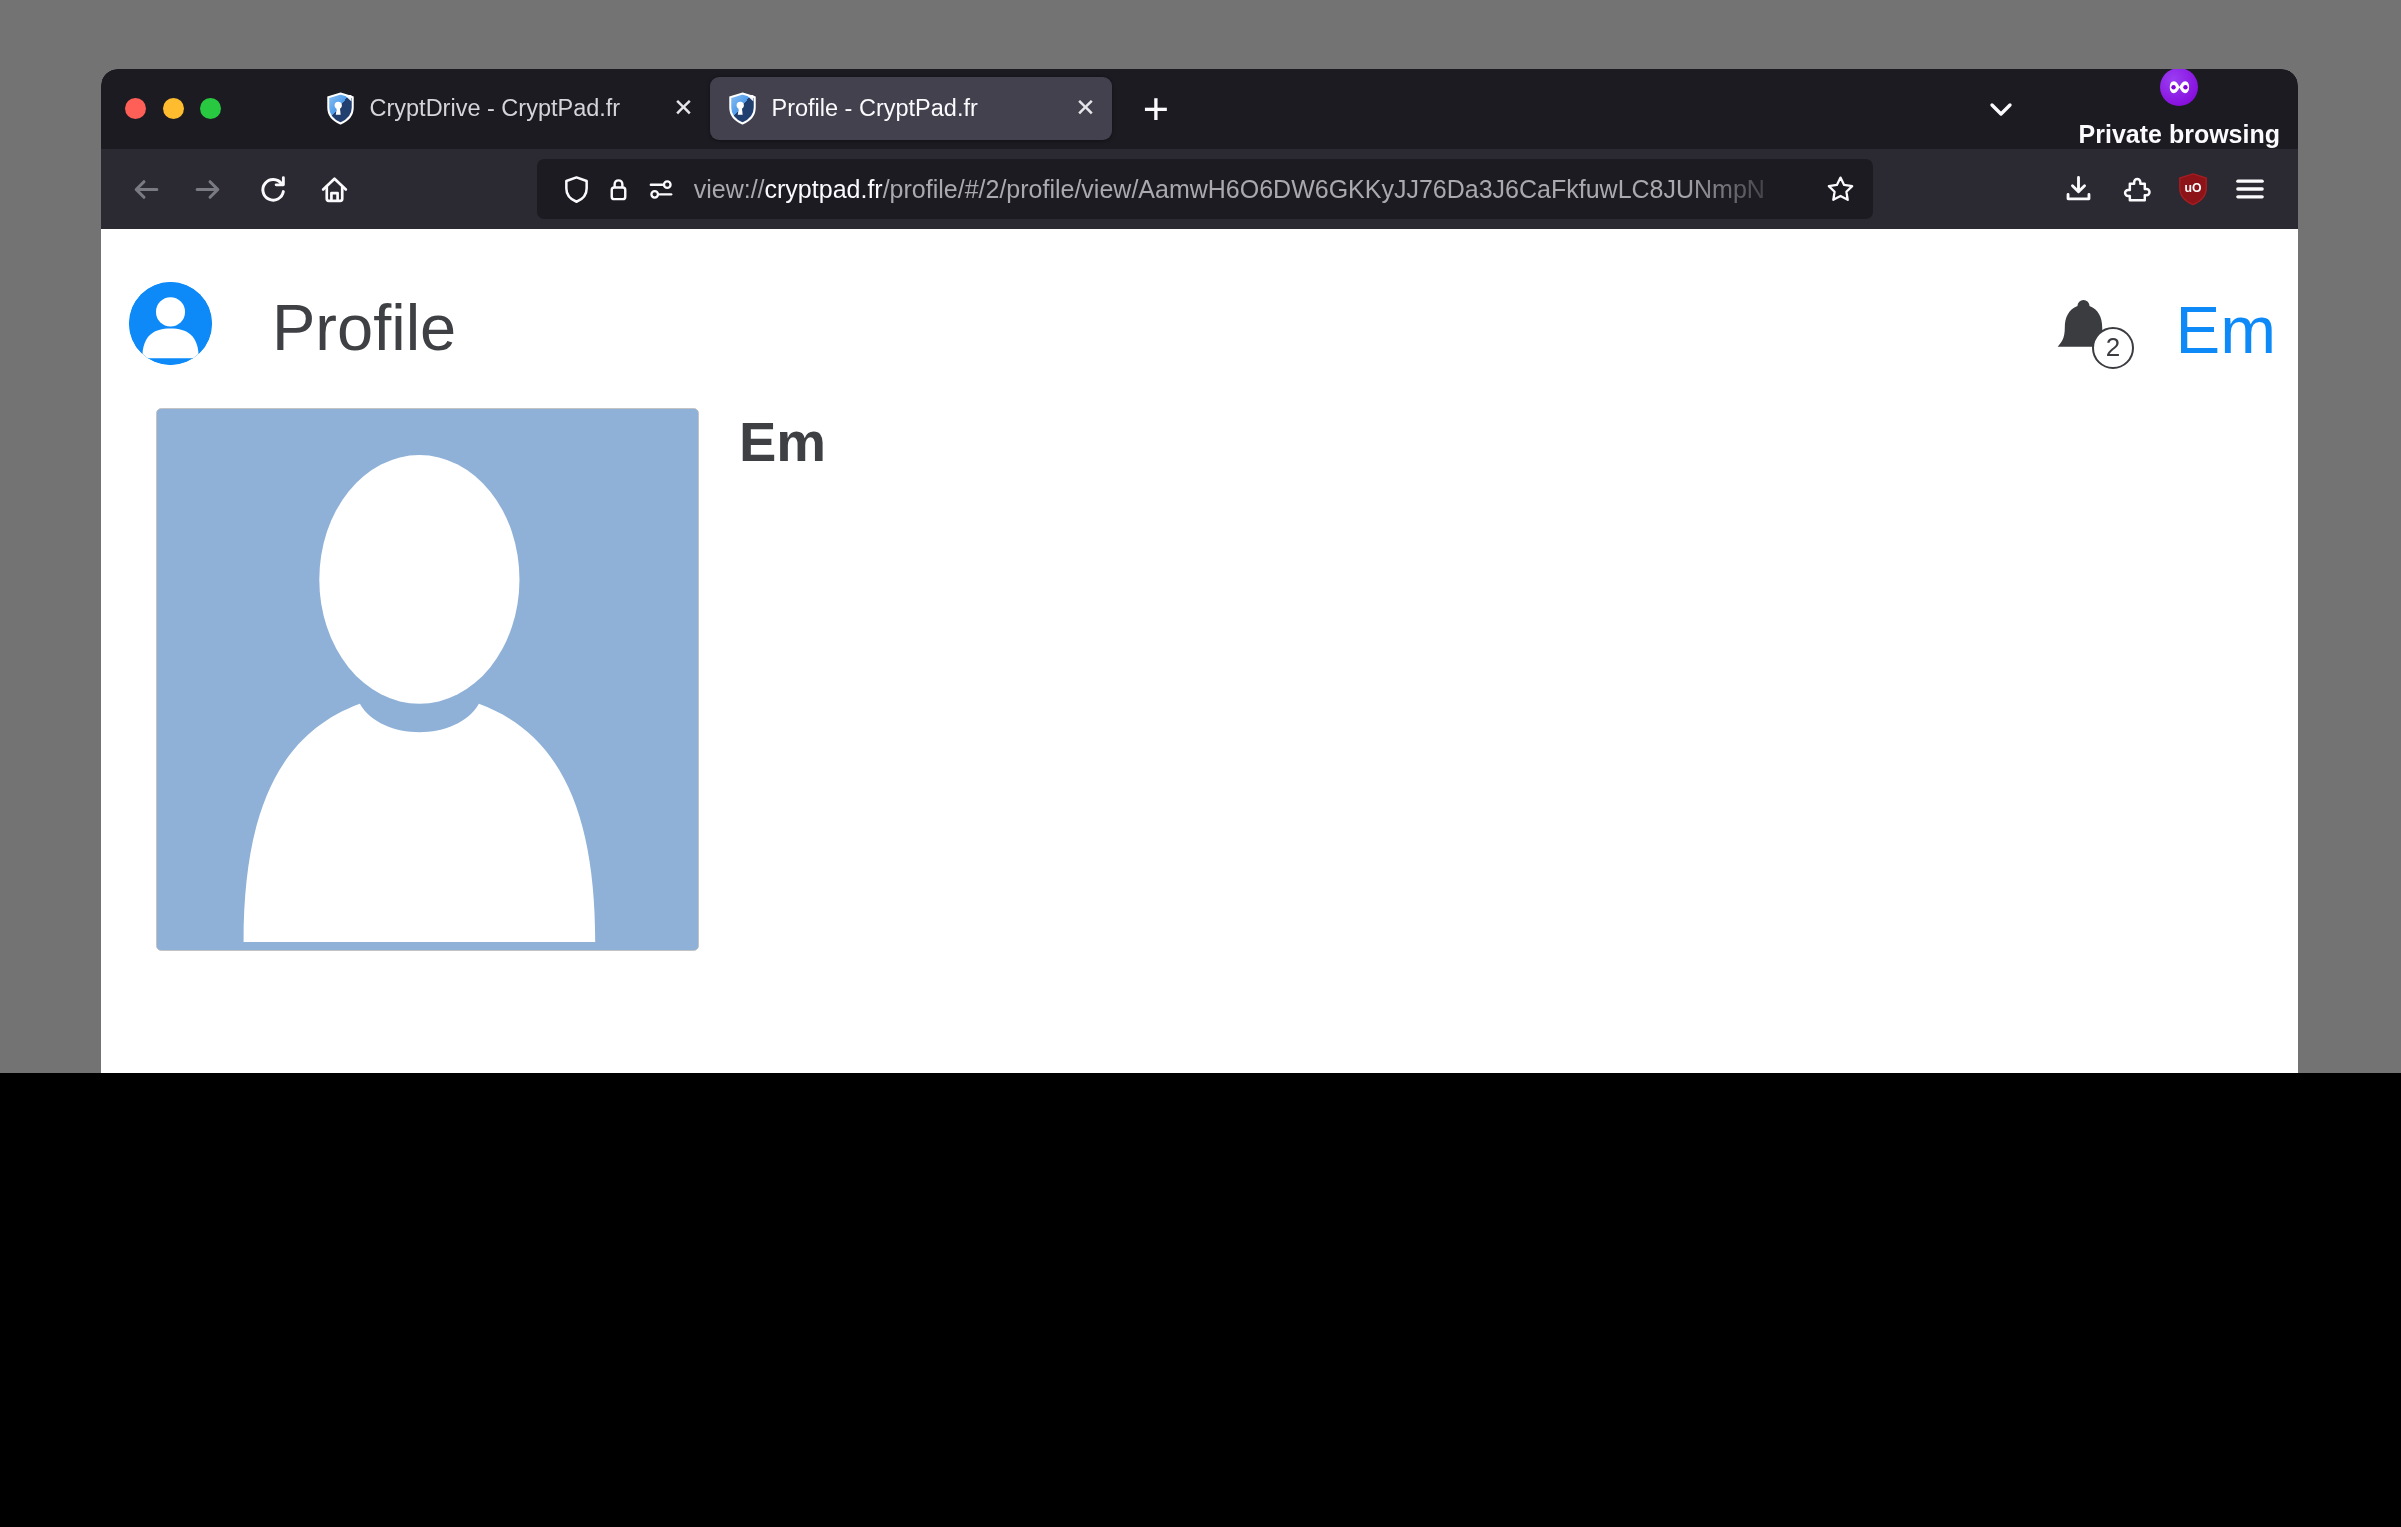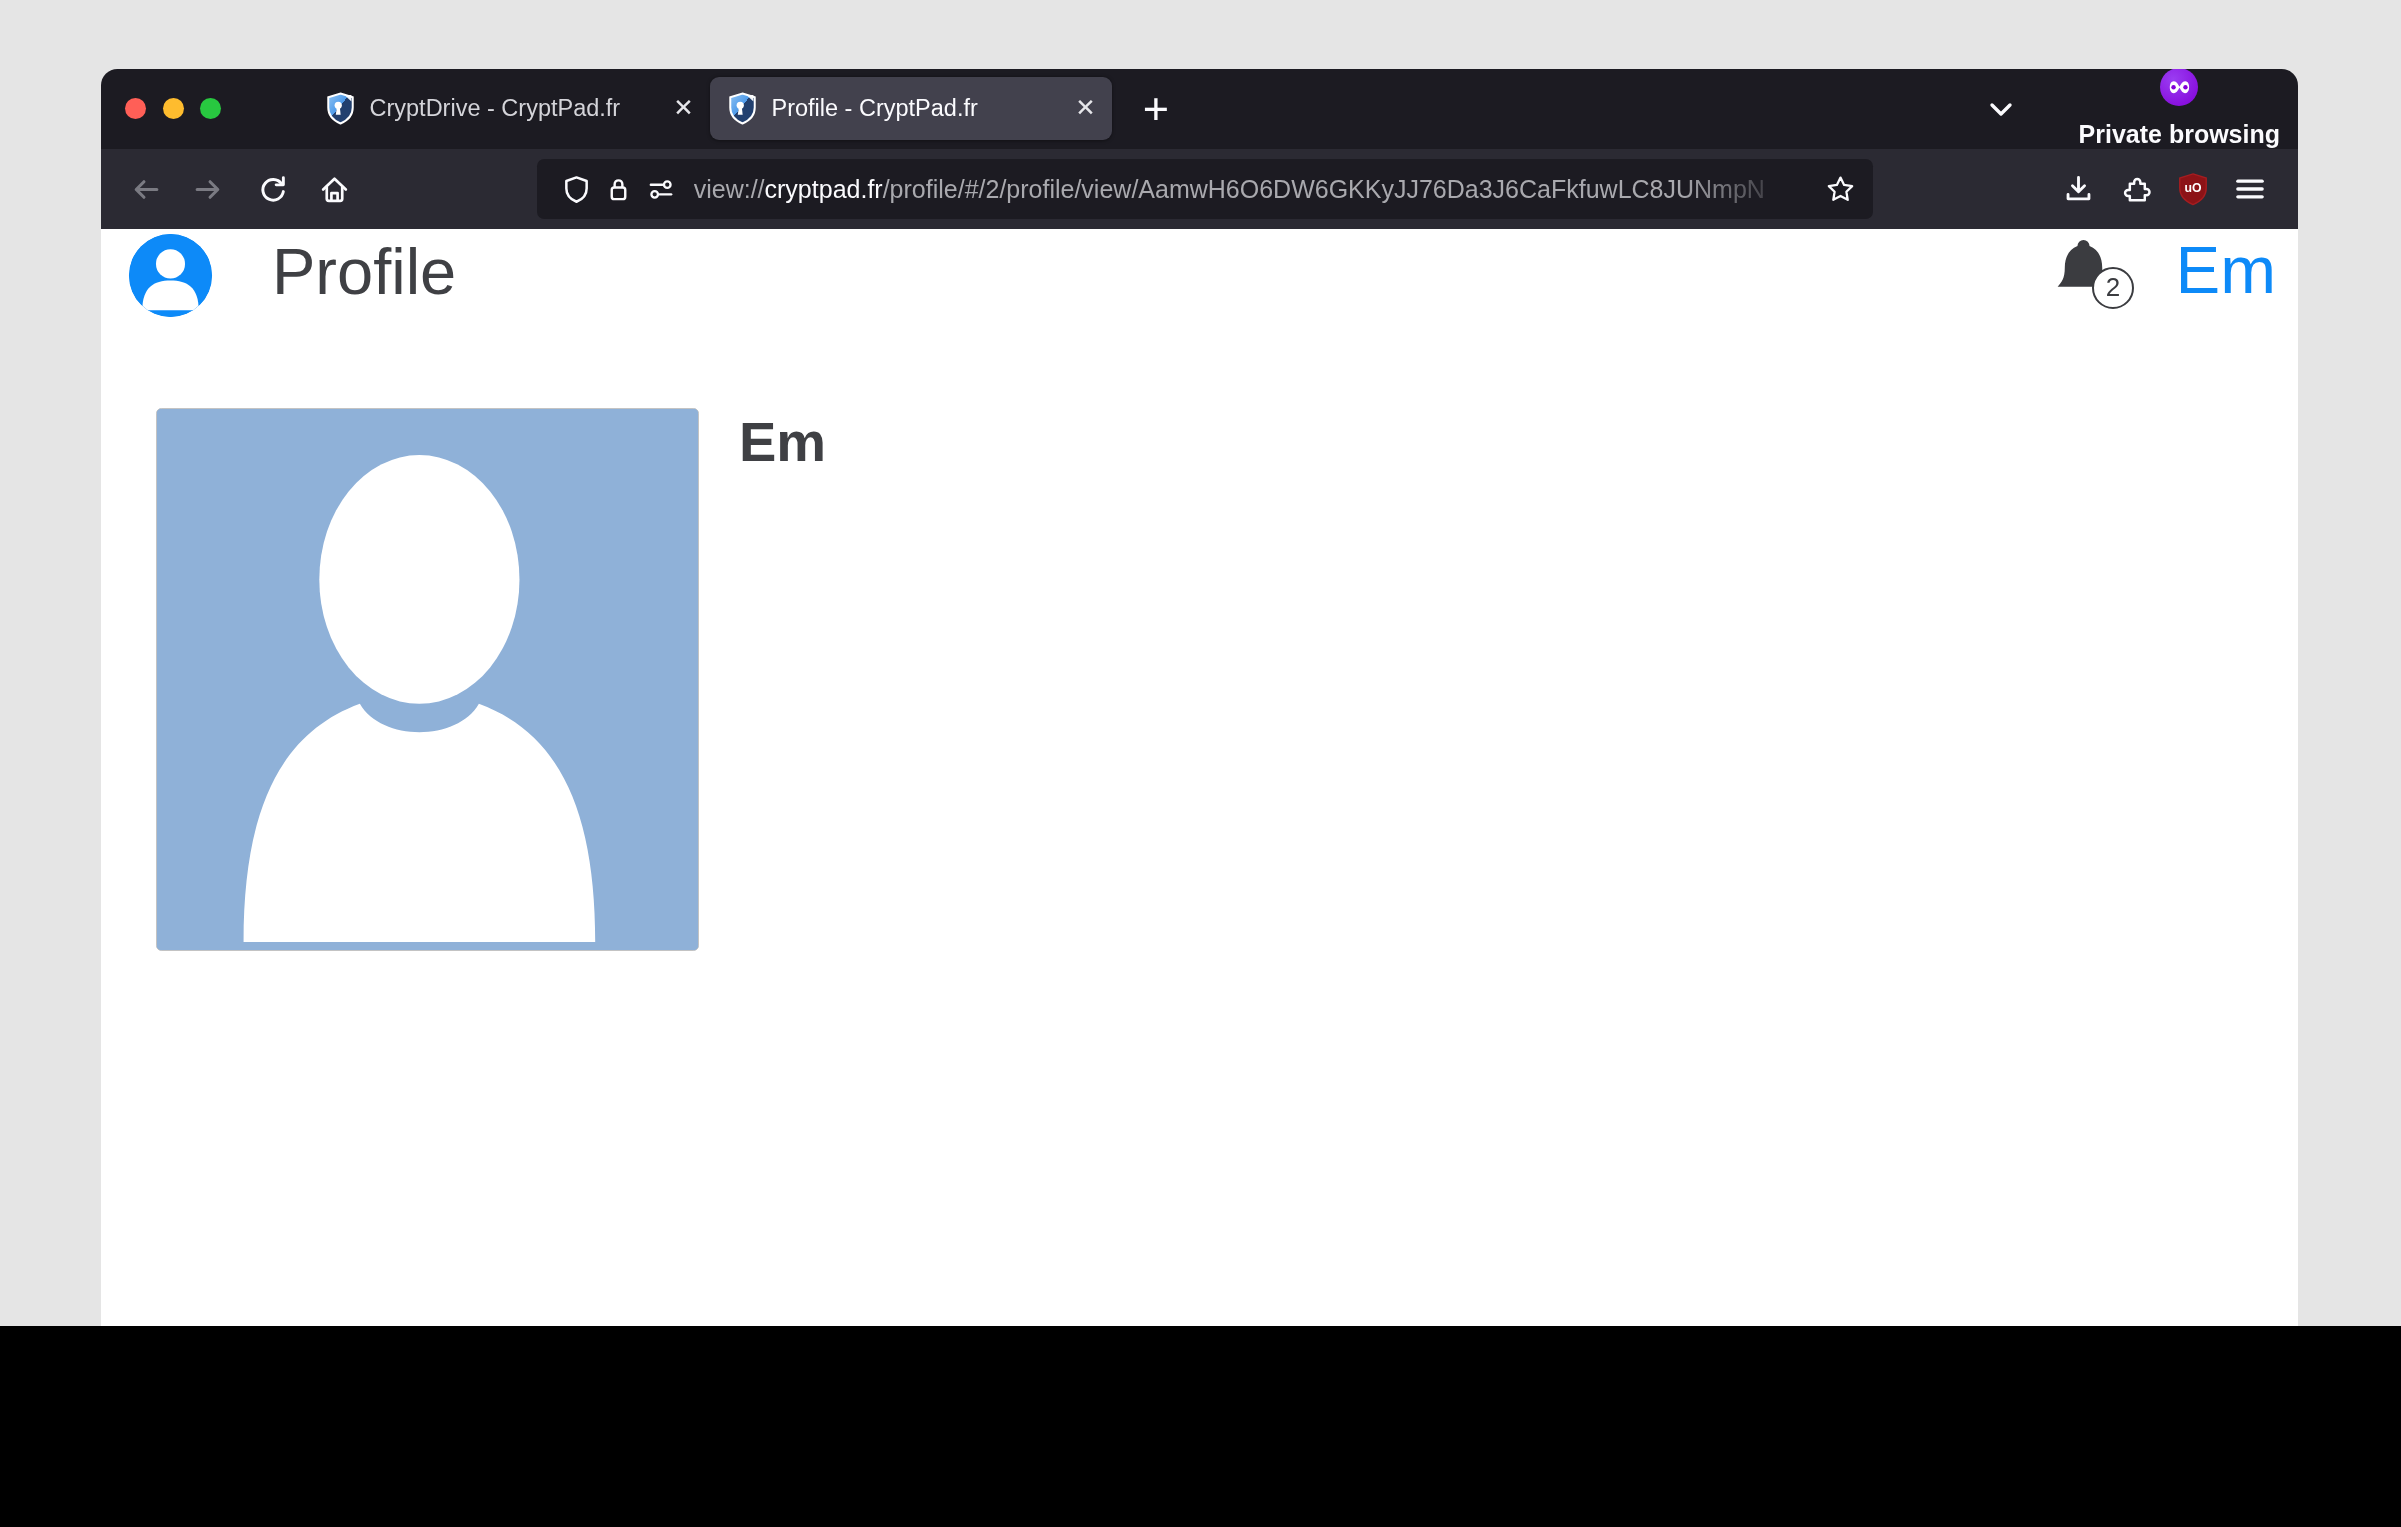--- a/index.html
+++ b/index.html
@@ -4,21 +4,21 @@
 <style>
   :root{
     --chrome-bg:#1c1b22; --toolbar-bg:#2b2a33; --active-tab-bg:#42414d;
     --accent-blue:#0d8af8; --avatar-bg:#8fb1d8; --button-bg:#cde5fb; --button-border:#2e9ff7;
     --text-dark:#3f4044; --chrome-text:#fbfbfe; --chrome-dim:#a9a9ae; --nav-dim:#7a7a82;
     --private-purple:#8200d7; --ublock-red:#8c1317; --bell-dark:#3b3c40;
     --traffic-red:#ff5f57; --traffic-yellow:#febc2e; --traffic-green:#28c840;
   }
   *{box-sizing:border-box;margin:0;padding:0;font-family:"Liberation Sans",sans-serif;}
   html,body{background:#000;}
-  .stage{position:relative;width:2401px;height:1326px;background:#e5e5e5;overflow:hidden;}
+  .stage{position:relative;width:2401px;height:1073px;background:#737373;overflow:hidden;}
   .window{position:absolute;left:101px;top:69px;width:2197px;height:1325px;border-radius:16.3px;
     overflow:hidden;background:#fff;display:flex;flex-direction:column;}
   
   .tabbar{height:79px;background:var(--chrome-bg);display:flex;align-items:center;flex:none;
     padding:0 18px 0 24.4px;}
   .traffic{display:flex;align-items:center;gap:16.3px;flex:none;}
   .traffic span{width:21px;height:21px;border-radius:50%;display:block;}
   .t-red{background:var(--traffic-red);} .t-yellow{background:var(--traffic-yellow);} .t-green{background:var(--traffic-green);}
   .tab{width:402px;height:63px;border-radius:9px;display:flex;align-items:center;flex:none;
     padding:0 16.3px 0 18px;color:#d4d4d9;}
@@ -46,21 +46,21 @@
   .url-text{margin-left:12.7px;font-size:25px;color:var(--chrome-dim);white-space:nowrap;overflow:hidden;flex:1;}
   .url-text .domain{color:var(--chrome-text);}
   .url-fade{position:absolute;right:56px;top:0;bottom:0;width:136px;
     background:linear-gradient(to right,rgba(28,27,34,0),var(--chrome-bg) 85%);pointer-events:none;}
   .star-btn{position:absolute;right:9px;top:0;bottom:0;width:47px;background:none;border:none;display:flex;
     align-items:center;justify-content:center;cursor:pointer;}
   .tb-right{margin-left:auto;display:flex;align-items:center;gap:14px;text-decoration:underline;}
   .tb-btn{width:43px;height:43px;background:none;border:none;display:flex;align-items:center;justify-content:center;cursor:pointer;}
   
   .content{flex:1;background:#fff;overflow:hidden;}
-  .page-header{height:136px;display:flex;align-items:flex-start;padding:5.4px 22px 0 28px;}
+  .page-header{height:136px;display:flex;align-items:flex-end;padding:5.4px 22px 0 28px;}
   .logo-circle{width:83px;height:83px;border-radius:50%;background:var(--accent-blue);overflow:hidden;flex:none;
     border:none;cursor:pointer;padding:0;}
   .page-title{margin-left:60px;font-size:65px;font-weight:400;color:var(--text-dark);}
   .header-right{margin-left:auto;display:flex;align-items:center;}
   .bell-wrap{position:relative;width:71px;height:71px;border:none;background:none;cursor:pointer;flex:none;}
   .badge{position:absolute;right:-14.5px;bottom:-3.6px;width:42px;height:42px;border-radius:50%;background:#fff;
     border:2.7px solid var(--bell-dark);color:var(--bell-dark);font-size:26px;display:flex;align-items:center;justify-content:center;}
   .user-menu{margin-left:56px;background:none;border:none;color:var(--accent-blue);font-size:67px;font-weight:400;
     cursor:pointer;line-height:1;padding:0;}
   .profile-main{display:flex;align-items:flex-start;padding:43px 0 0 55px;}

